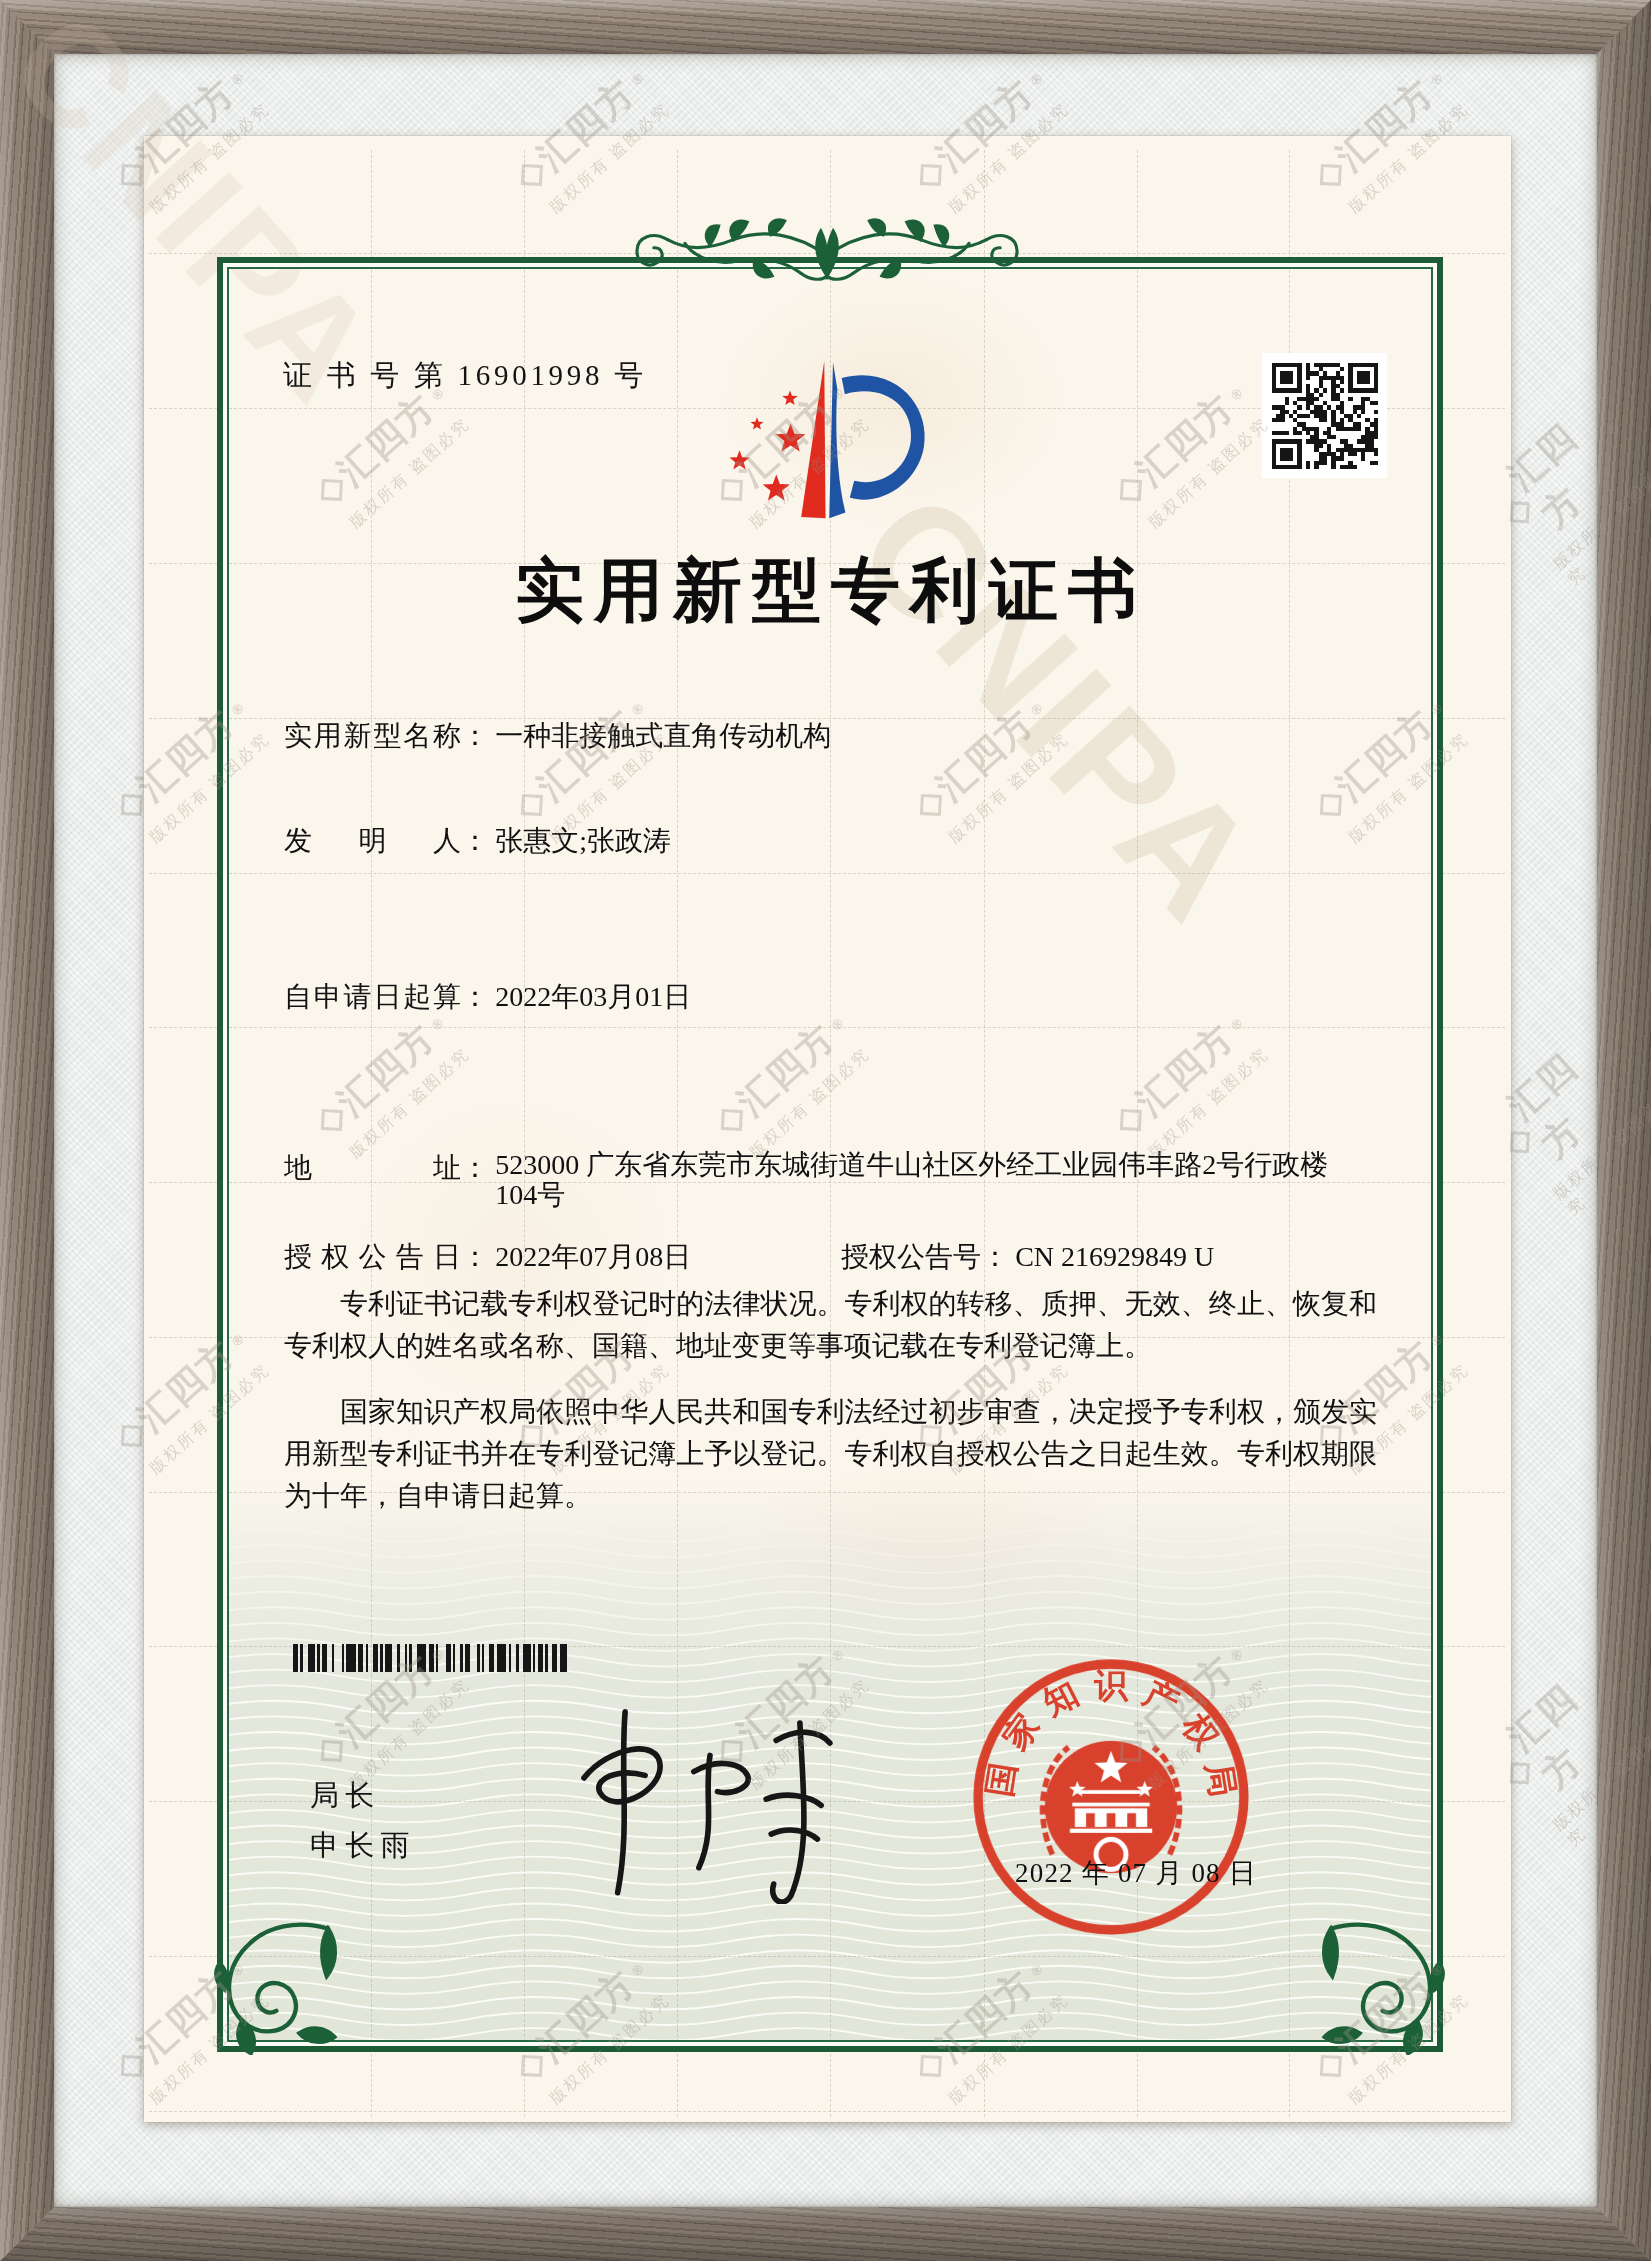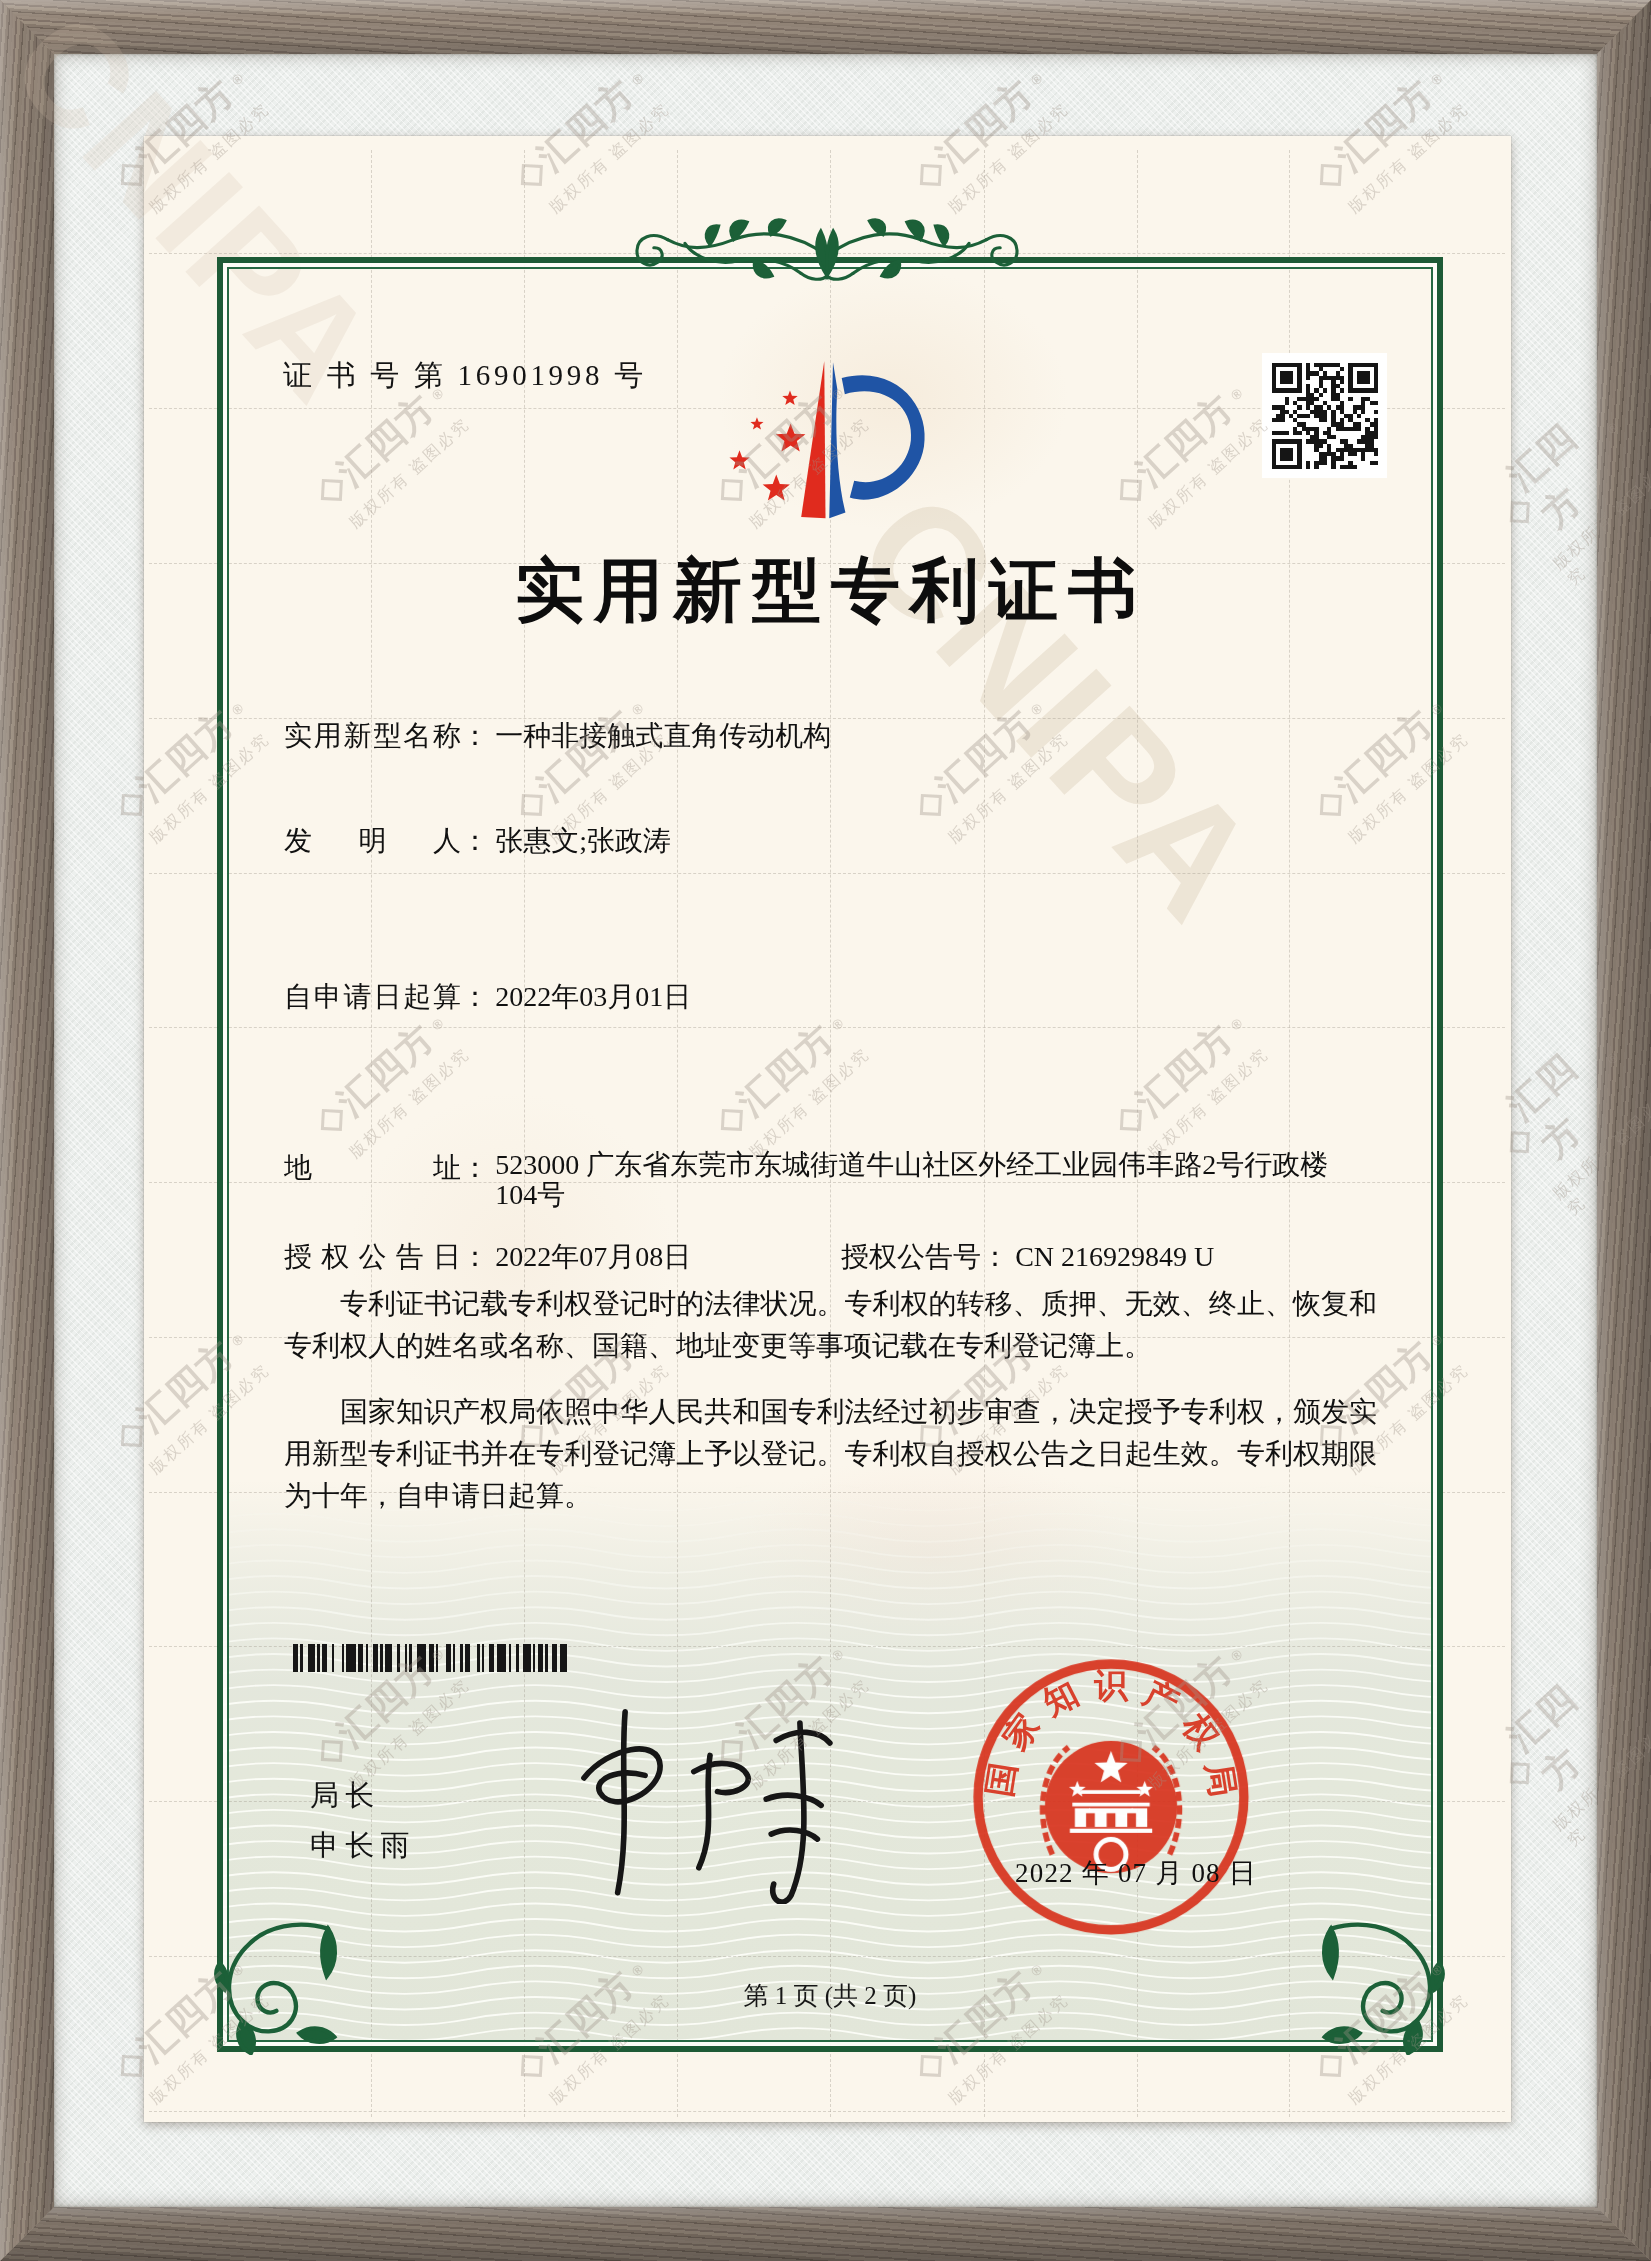--- a/index.html
+++ b/index.html
@@ -685,21 +685,20 @@
       <rect x="227" y="268" width="14" height="22" fill="var(--seal)"></rect>
       <rect x="260" y="268" width="14" height="22" fill="var(--seal)"></rect>
       <path d="M168 296 h132" stroke="#fff" stroke-width="7"></path>
       <circle cx="234" cy="334" r="24" fill="none" stroke="#fff" stroke-width="8"></circle>
       <path d="M140 334 C112 272 122 196 166 162" stroke="var(--seal)" stroke-width="9" fill="none" stroke-dasharray="15 7"></path>
       <path d="M328 334 C356 272 346 196 302 162" stroke="var(--seal)" stroke-width="9" fill="none" stroke-dasharray="15 7"></path>
     </g>
   </svg>
   <div class="sealdate">2022 年 07 月 08 日</div>
 
-  <div class="pageinfo">第 1 页 (共 2 页)</div>
 
   <div id="wmgrid">
       <div class="wm" style="left:112px;top:100px">
         <div class="big">
           <span class="dia"></span>
           <span>汇四方</span>
           <sup>®</sup>
         </div>
         <div class="small">版权所有 盗图必究</div>
       </div>

